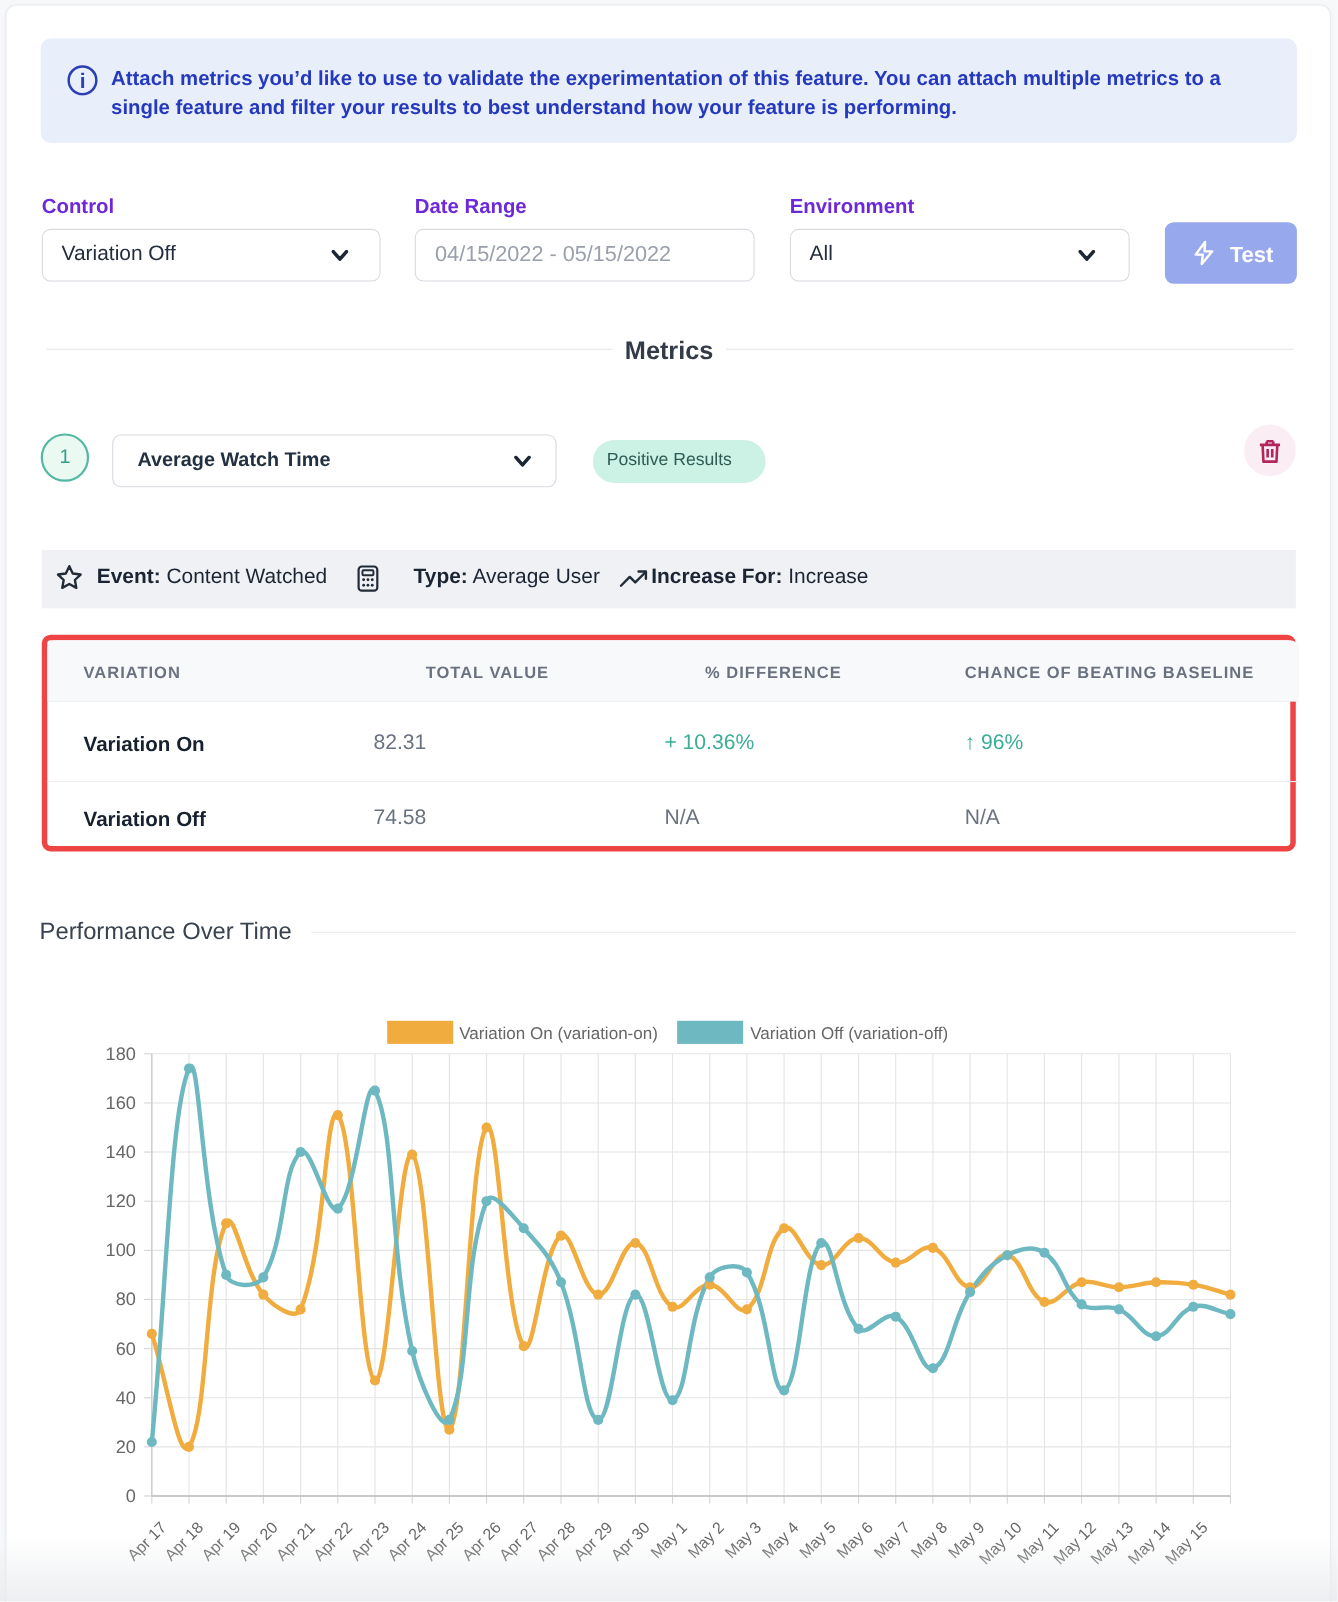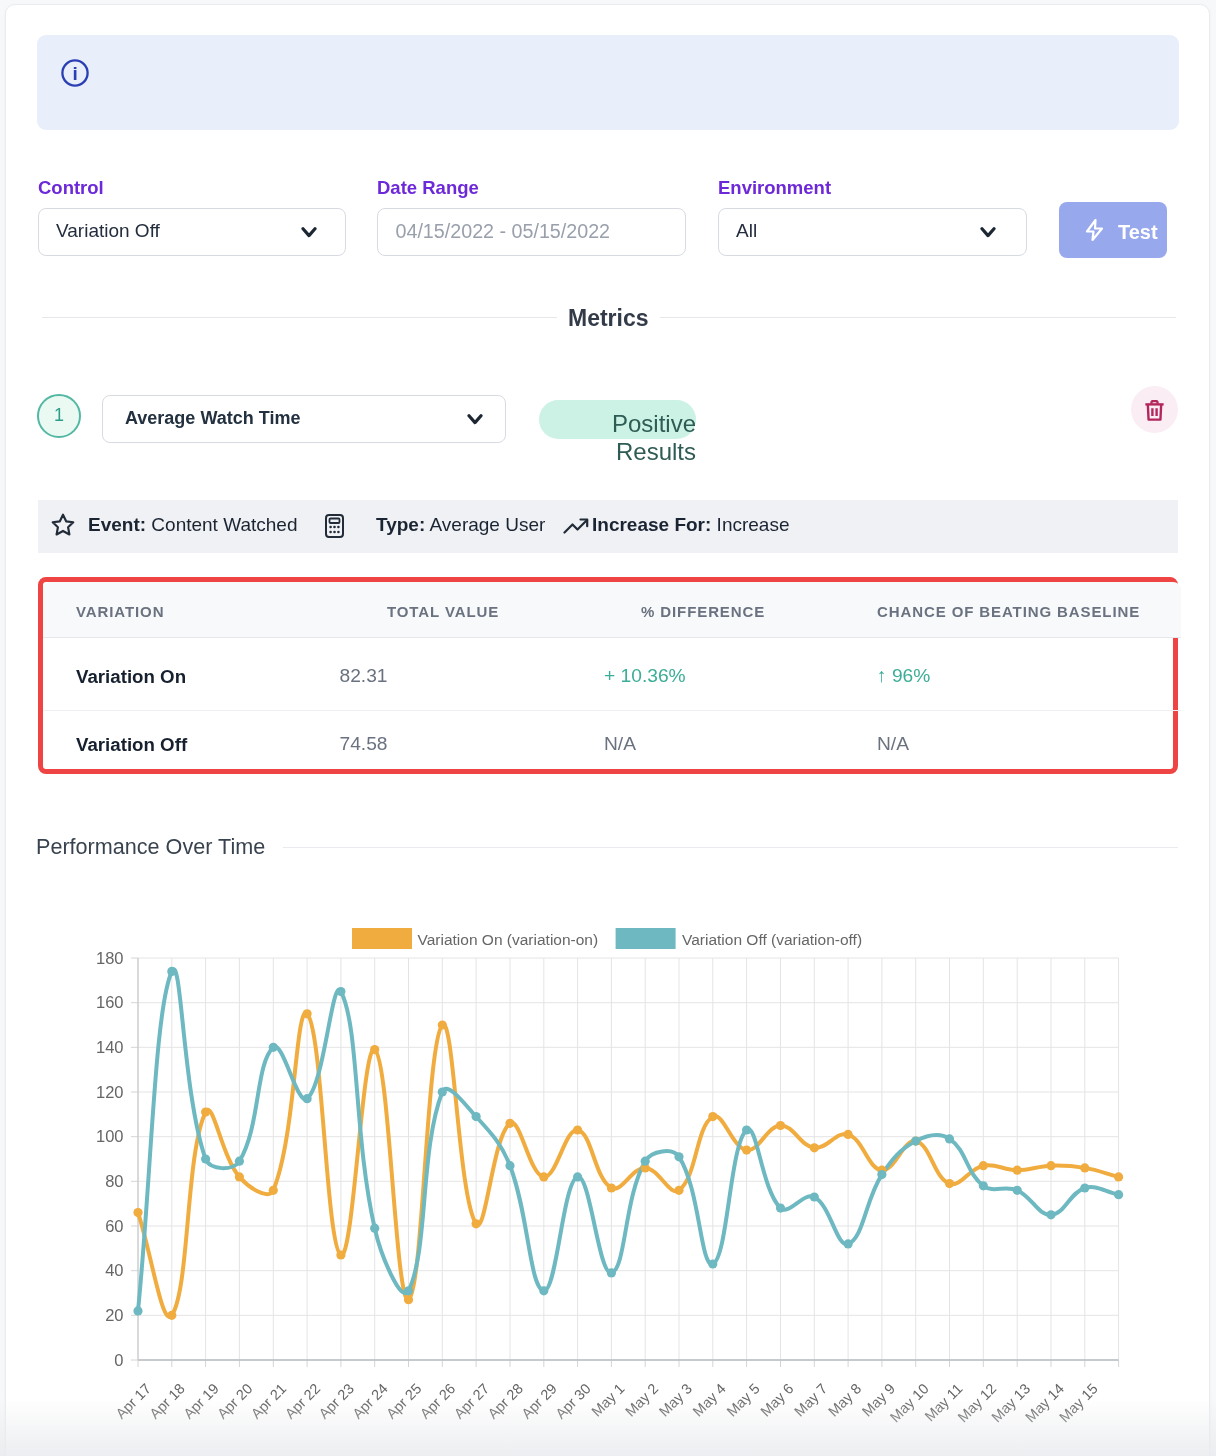--- a/index.html
+++ b/index.html
@@ -6,28 +6,28 @@
   html,body { width:1216px; height:1456px; background:#f7f8f9; font-family:"Liberation Sans", sans-serif; }
   .page { position:relative; width:1216px; height:1456px; overflow:hidden; }
   .card { position:absolute; left:5px; top:4px; width:1205px; height:1480px; background:#ffffff;
           border:1px solid #ebecef; border-radius:10px; box-shadow:0 1px 3px rgba(16,24,40,.05); }
   .abs { position:absolute; }
   .banner { left:37px; top:35px; width:1142px; height:95px; background:#e8eefa; border-radius:9px; }
   .banner-text { left:101px; top:58px; width:1060px; font-size:18.5px; font-weight:bold; color:#2539be; line-height:26.6px; letter-spacing:0px;}
   .lbl { font-size:18.5px; font-weight:bold; color:#6d28d9;text-align:right; }
   .field { height:48px; background:#fff; border:1px solid #d7dae0; border-radius:8px; }
   .fieldtext { font-size:19px; color:#232d3d; }
-  .btn { left:1059px; top:202px; width:108px; height:56px; background:#98a8ec; border-radius:8px; }
+  .btn { left:1059px; top:202px; width:120px; height:56px; background:#98a8ec; border-radius:8px; }
   .btn span { position:absolute; left:59px; top:19px; font-size:20px; font-weight:bold; color:#ffffff; }
   .hdiv { height:1px; background:#e5e7eb; }
   .metrics-h { font-size:23px; font-weight:bold; color:#333b49; }
   .numcirc { left:37px; top:394px; width:44px; height:44px; border-radius:50%; background:#eafaf3; border:2px solid #53b8a2; }
   .numcirc span { position:absolute; left:0; top:9px; width:40px; text-align:center; font-size:18px; color:#2f9e88; font-weight:500;}
   .badge { left:539px; top:400px; width:157px; height:39px; background:#cbf2e4; border-radius:19.5px; }
-  .badge span { position:absolute; left:12.5px; top:9.5px; font-size:24px; color:#2e5b54;text-align:right; }
+  .badge span { position:absolute; left:12.5px; top:9.5px; font-size:16px; color:#2e5b54;text-align:right; }
   .delcirc { left:1131px; top:386px; width:47px; height:47px; border-radius:50%; background:#faedf4; }
   .eventbar { left:38px; top:500px; width:1140px; height:53px; background:#eff1f4; }
   .ebtext { top:513.5px; font-size:19px; color:#1a2432; }
   .table { left:38px; top:577px; width:1140px; height:197px; border:5px solid #ef4444; border-radius:8px; background:#fff; }
   .thead { position:absolute; left:0; top:0; width:1138px; height:56px; background:#f8f9fa; border-bottom:1px solid #e6e8eb; border-radius:8px 8px 0 0;}
   .th { position:absolute; top:21px; font-size:15px; font-weight:bold; color:#6a7280; letter-spacing:0.9px; }
   .td-name { font-size:18.7px; font-weight:bold; color:#16202e; }
   .td-gray { font-size:19.2px; color:#6a7280; }
   .td-teal { font-size:19.2px; color:#3cad96; }
   .perf-h { left:36px; top:834px; font-size:21.6px; color:#39434f; }
@@ -35,20 +35,21 @@
 </style>
 </head>
 <body>
 <div class="page">
   <div class="card"></div>
   <div class="abs banner"></div>
   <svg class="abs" style="left:61px; top:59px;" width="28" height="28" viewBox="0 0 28 28">
     <circle cx="14" cy="14" r="12.6" fill="none" stroke="#2b3fb4" stroke-width="2.3"></circle>
     <text x="14.2" y="21" text-anchor="middle" font-family="Liberation Serif, serif" font-weight="bold" font-size="19" fill="#2b3fb4">i</text>
   </svg>
+  <div class="abs banner-text">Attach metrics you’d like to use to validate the experimentation of this feature. You can attach multiple metrics to a<br>single feature and filter your results to best understand how your feature is performing.</div>
 
   <div class="abs lbl" style="left:38px; top:177px;">Control</div>
   <div class="abs lbl" style="left:377px; top:177px;">Date Range</div>
   <div class="abs lbl" style="left:718px; top:177px;">Environment</div>
 
   <div class="abs field" style="left:38px; top:208px; width:308px;"></div>
   <div class="abs fieldtext" style="left:56px; top:220px;">Variation Off</div>
   <svg class="abs" style="left:301px; top:227px;" width="16" height="11" viewBox="0 0 16 11">
       <path d="M2 1.8 L8 8.6 L14 1.8" fill="none" stroke="#1d2633" stroke-width="3.2" stroke-linecap="round" stroke-linejoin="round"></path>
     </svg>

